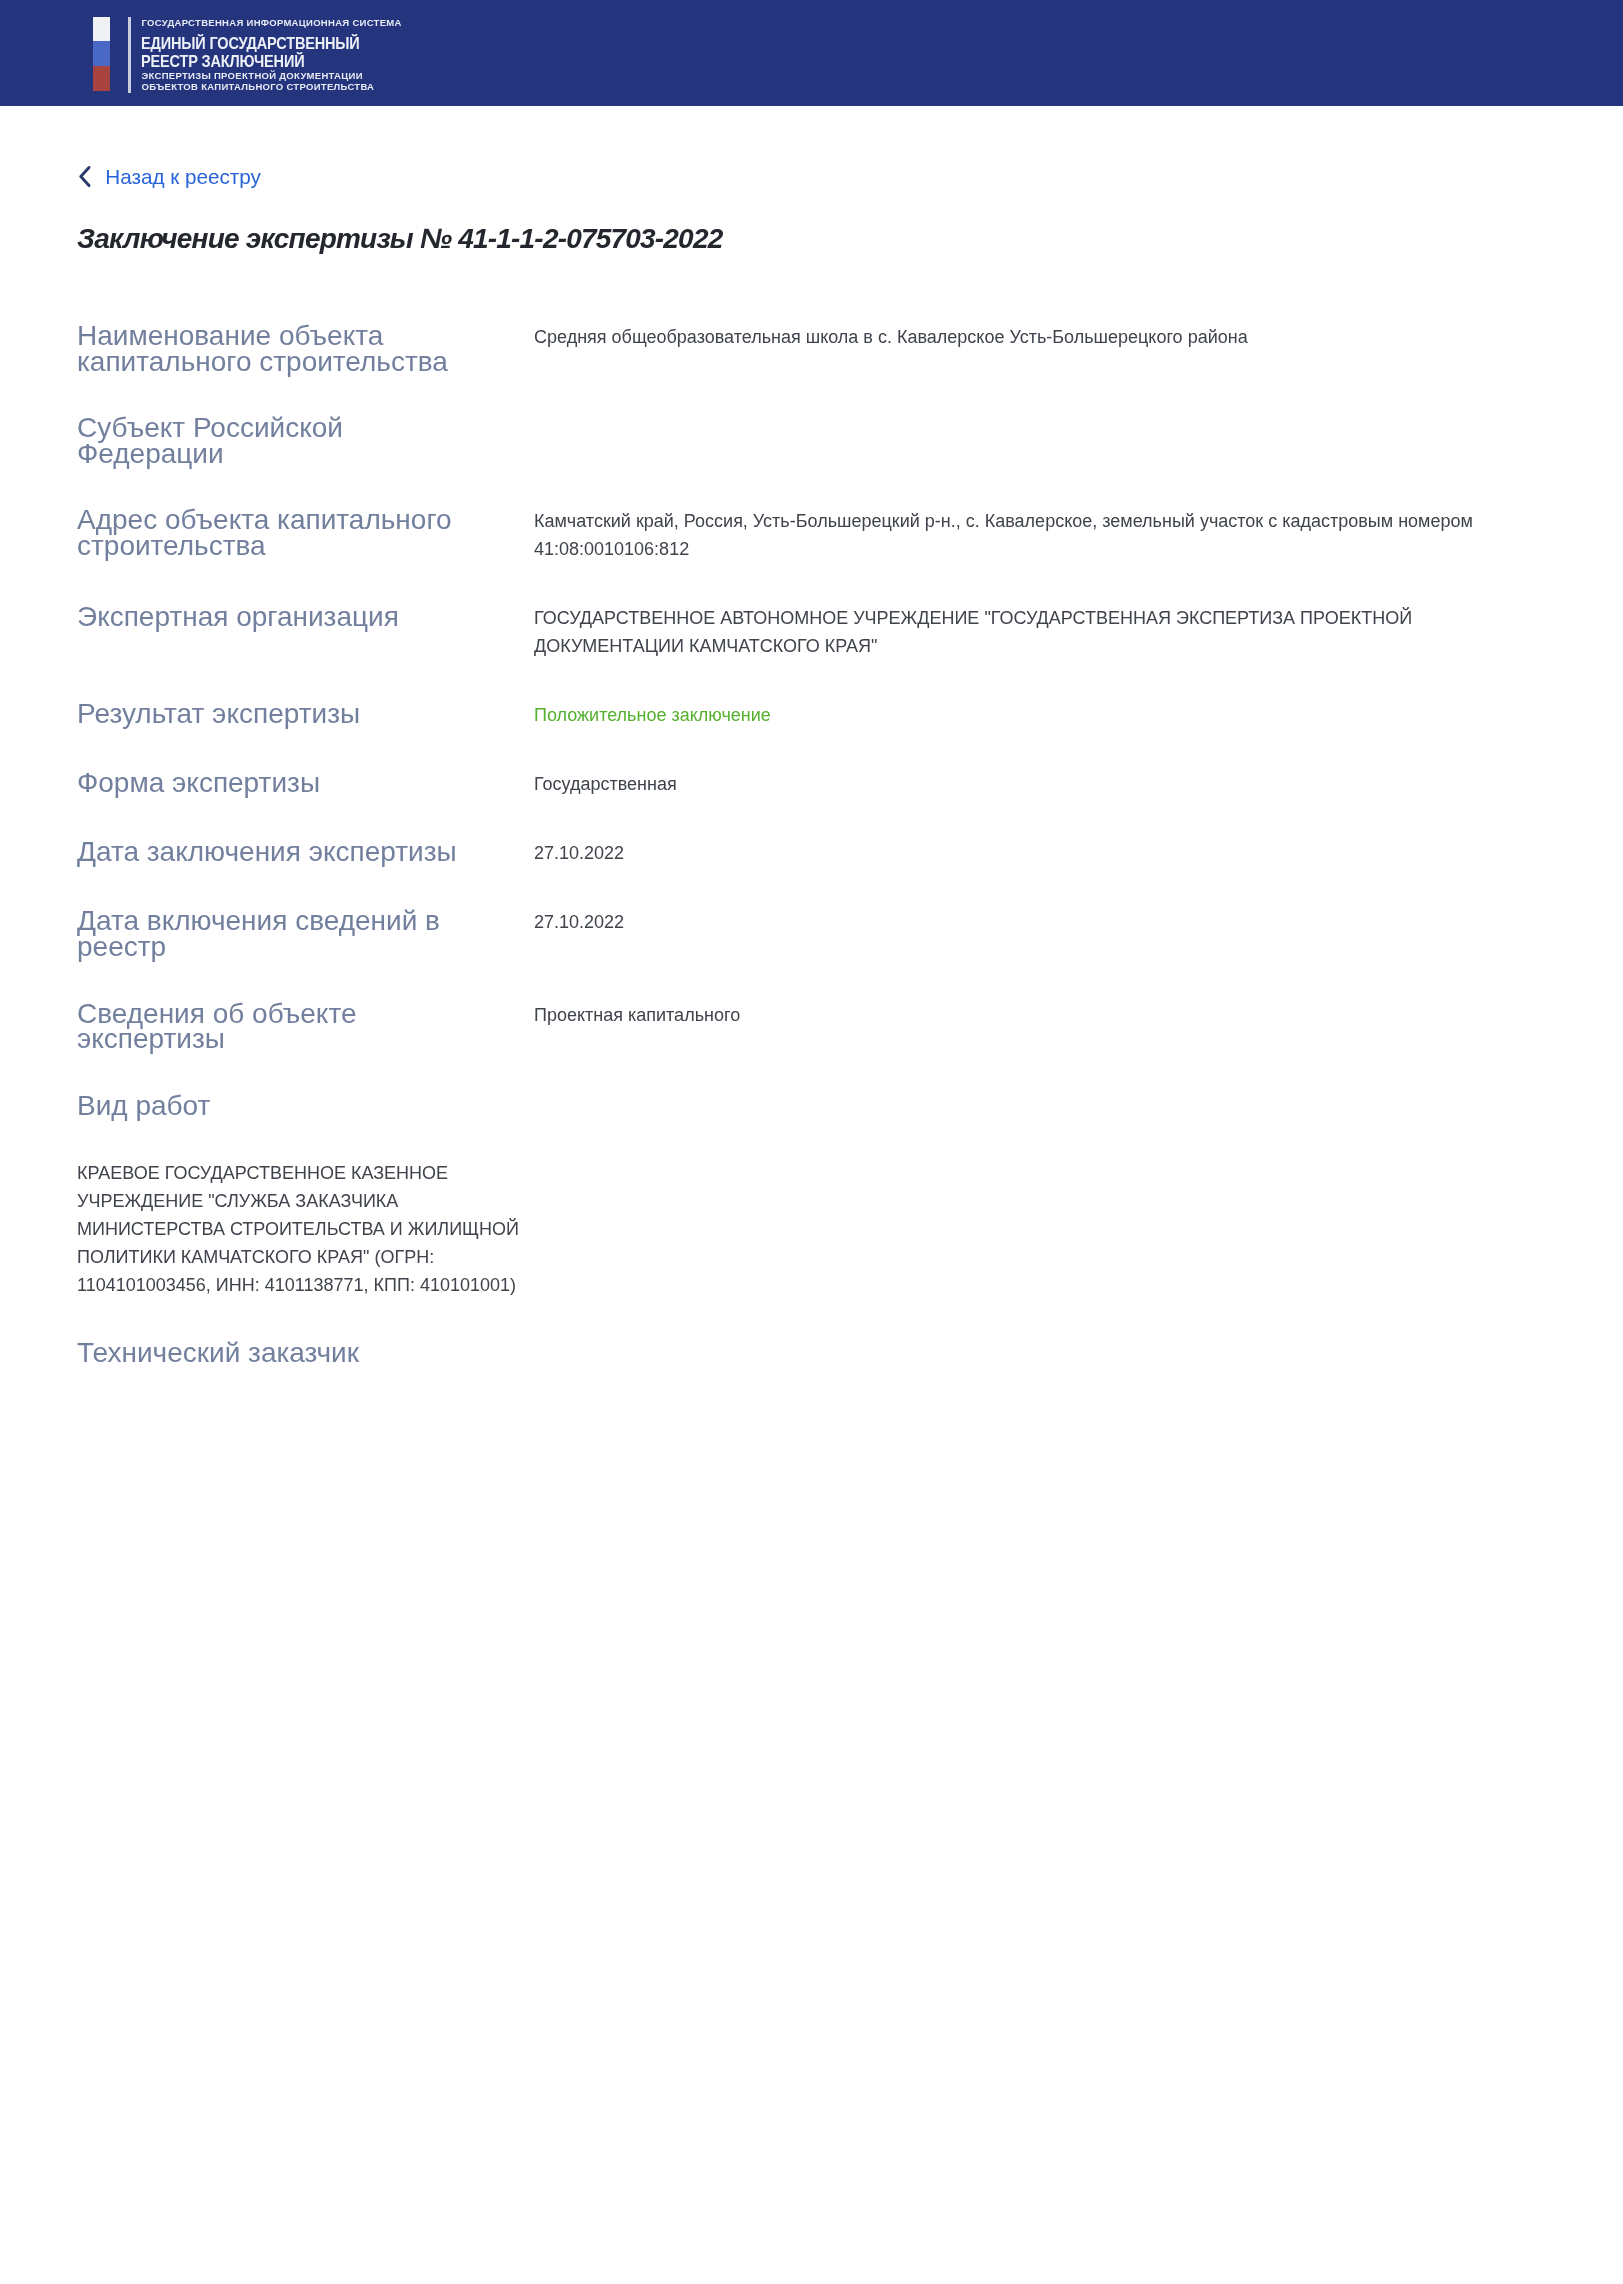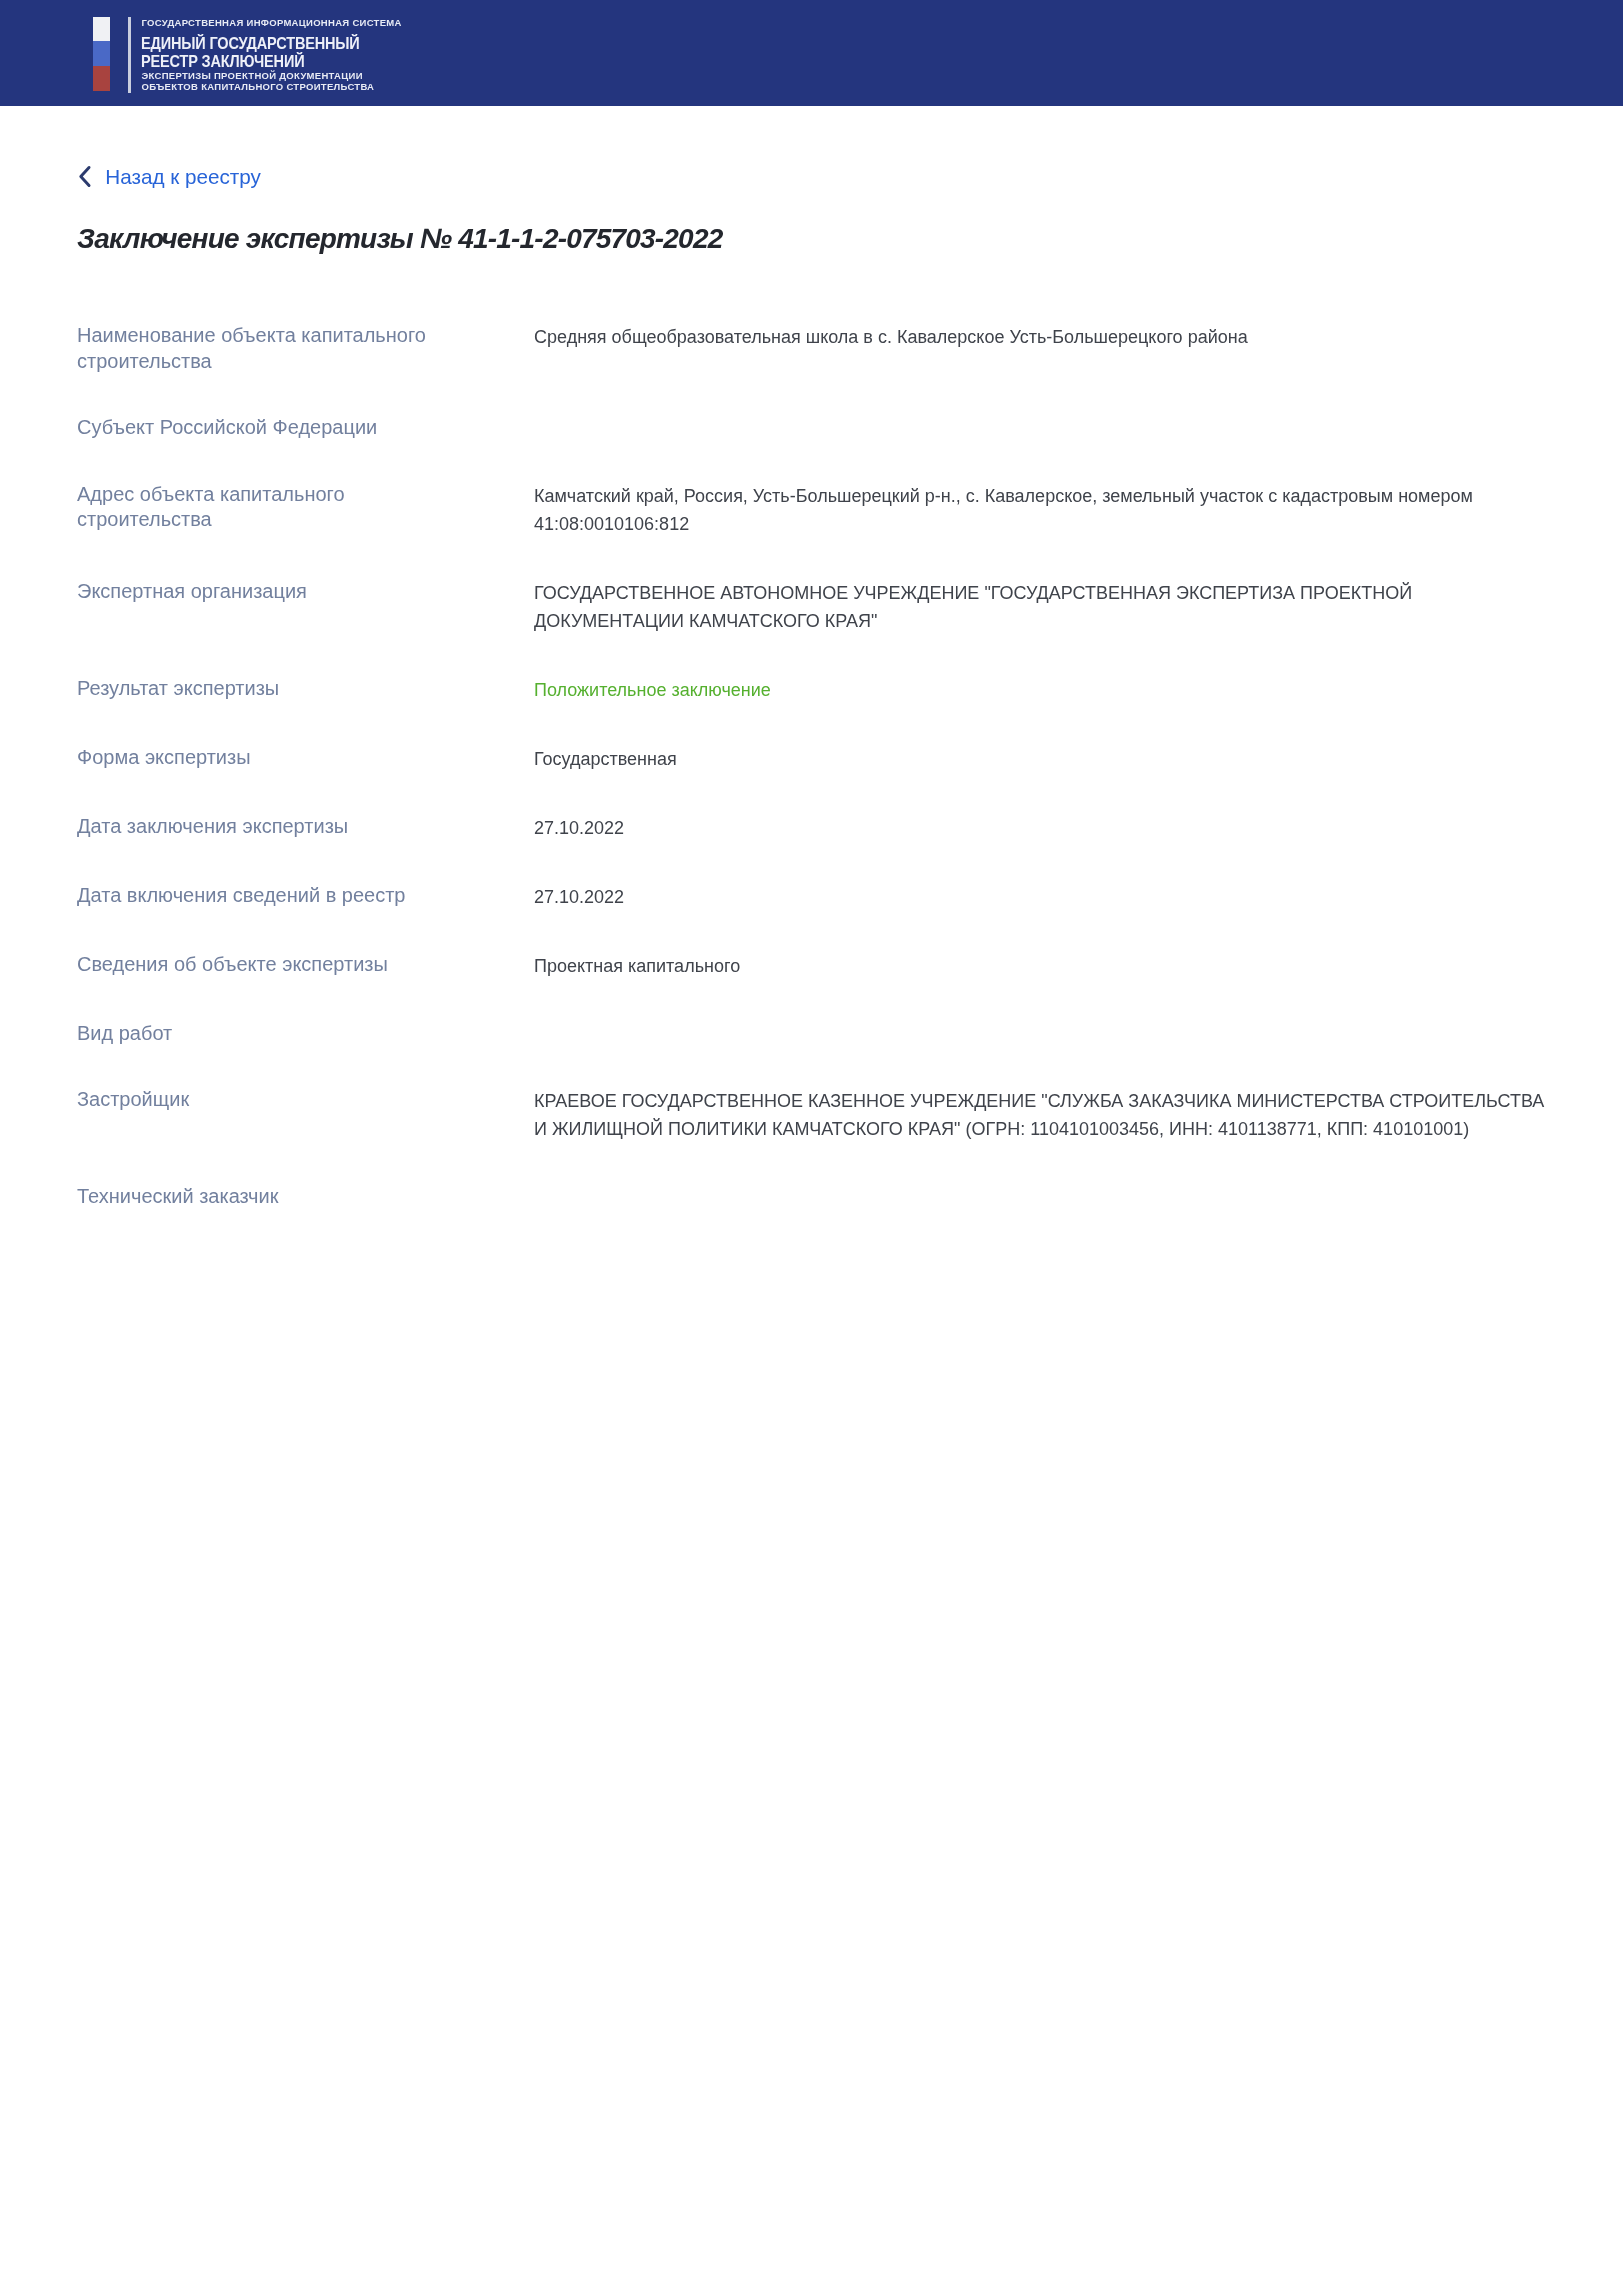--- a/index.html
+++ b/index.html
@@ -58,21 +58,21 @@
     margin-top:22px;
     font-size:28px;font-weight:700;letter-spacing:-0.8px;line-height:51px;
     color:var(--title);white-space:nowrap;font-style:italic;
   }
   .rows{margin-top:59px;}
   .field-row{
     display:grid;grid-template-columns:457px 1fr;
     margin-bottom:41px;
   }
   .field-label{
-    color:var(--label);font-size:20px;line-height:25.6px;font-weight:400;
+    color:var(--label);font-size:28px;line-height:25.6px;font-weight:400;
     padding-right:51px;
   }
   .field-value{
     color:var(--value);font-size:18px;line-height:28px;font-weight:400;
     padding-top:0px;
   }
   .field-value.positive{color:var(--green);}
 </style>
 </head>
 <body>
@@ -141,21 +141,20 @@
         <div class="field-value">27.10.2022</div>
       </div>
       <div class="field-row">
         <div class="field-label">Сведения об объекте экспертизы</div>
         <div class="field-value">Проектная капитального</div>
       </div>
       <div class="field-row">
         <div class="field-label">Вид работ</div>
       </div>
       <div class="field-row">
-        <div class="field-label">Застройщик</div>
         <div class="field-value">КРАЕВОЕ ГОСУДАРСТВЕННОЕ КАЗЕННОЕ УЧРЕЖДЕНИЕ "СЛУЖБА ЗАКАЗЧИКА МИНИСТЕРСТВА СТРОИТЕЛЬСТВА И ЖИЛИЩНОЙ ПОЛИТИКИ КАМЧАТСКОГО КРАЯ" (ОГРН: 1104101003456, ИНН: 4101138771, КПП: 410101001)</div>
       </div>
       <div class="field-row">
         <div class="field-label">Технический заказчик</div>
         <div class="field-value"></div>
       </div>
     </section>
 
 </main>
 

